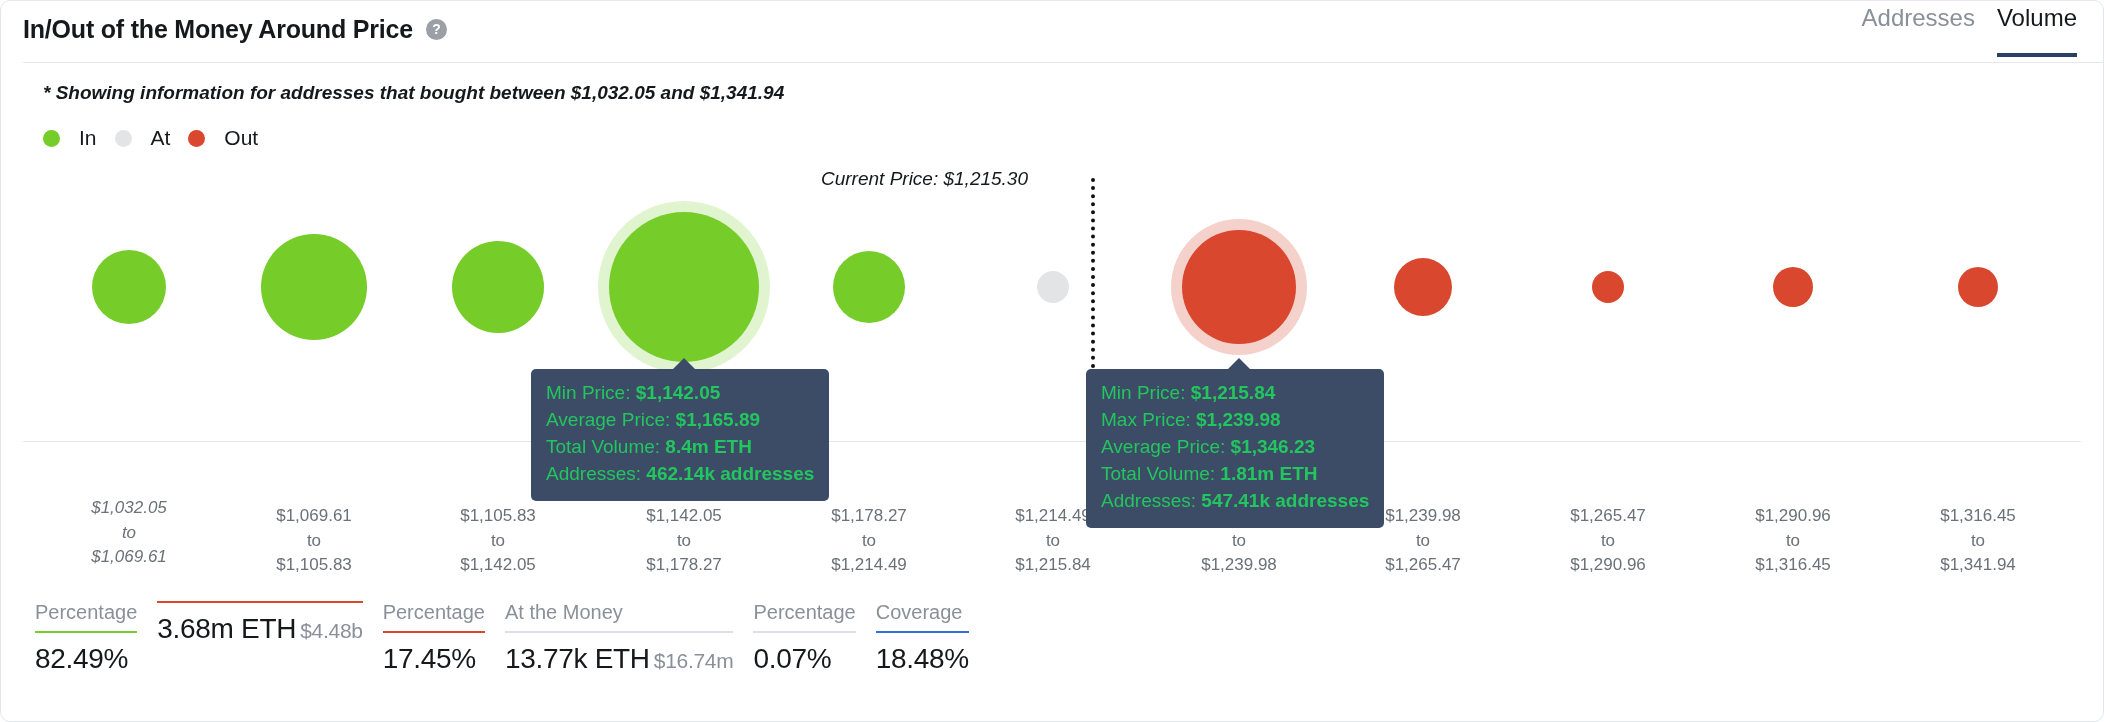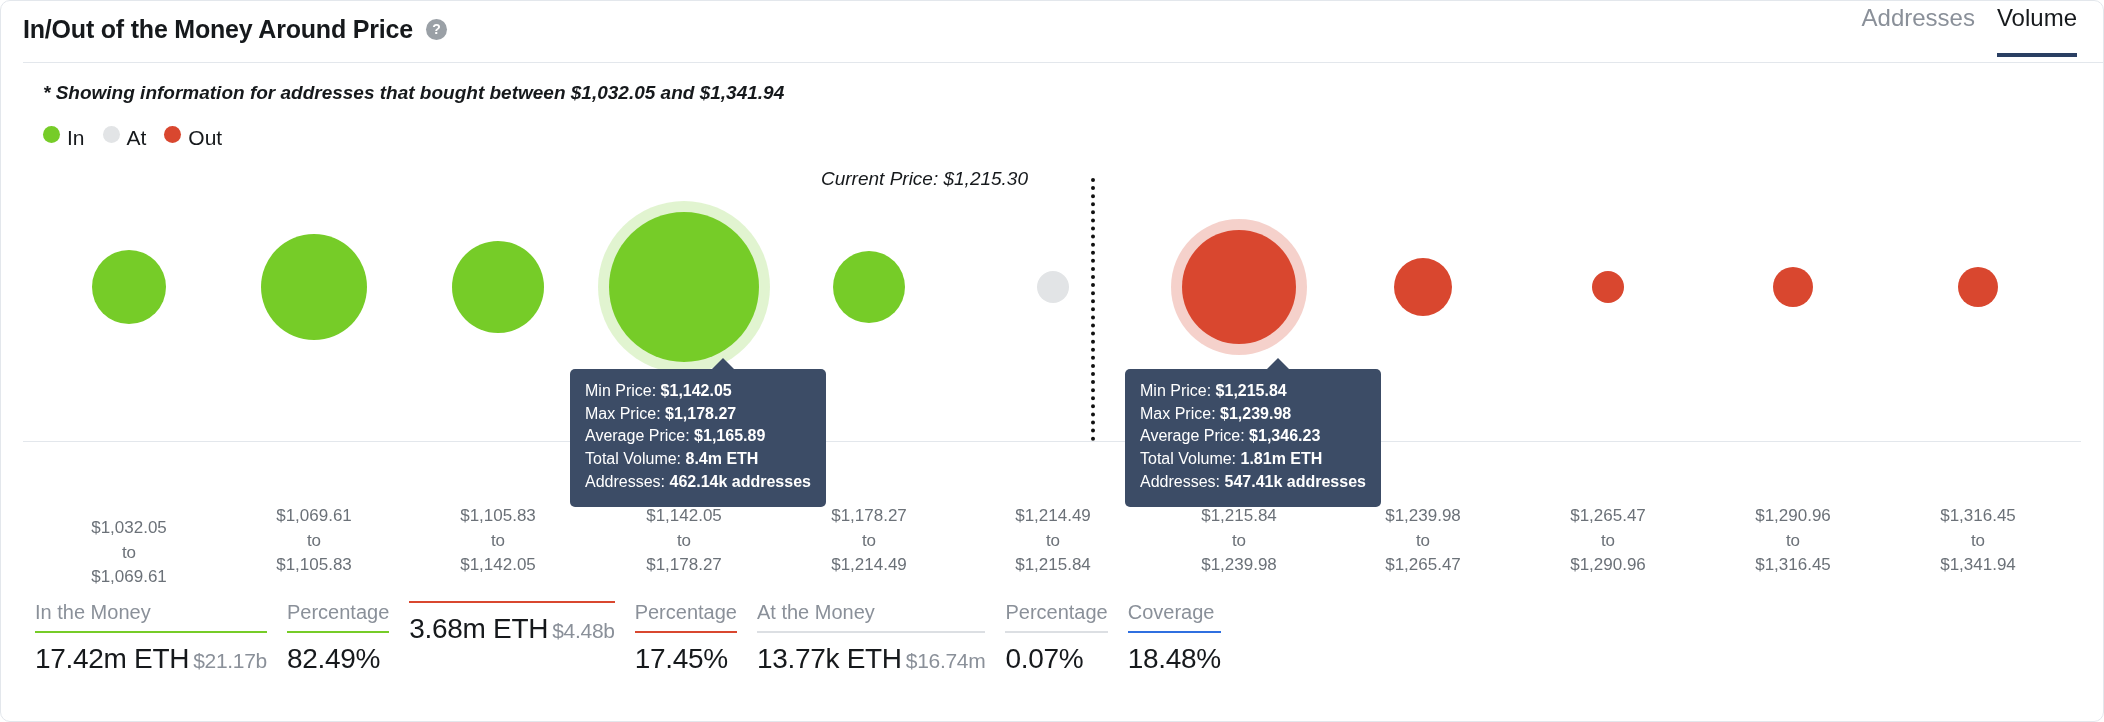--- a/index.html
+++ b/index.html
@@ -84,21 +84,21 @@
 
   
   .legend {
     margin: 22px 0 0 42px;
     display: flex;
     align-items: center;
     gap: 9px;
     font-size: 21px;
     color: #16191c;
   }
-  .legend-item { display: flex; gap: 7px; margin-right: 9px; }
+  .legend-item { display: flex; align-items: center; gap: 19px; margin-right: 9px; }
   .legend-dot { width: 17px; height: 17px; border-radius: 50%; display: inline-block; }
 
   
   .plot {
     position: relative;
     height: 340px;
     margin-top: 6px;
   }
   .baseline {
     position: absolute;
@@ -146,28 +146,27 @@
     font-size: 17px;
     line-height: 1.45;
     color: #6b7178;
     white-space: nowrap;
   }
 
   
   .tooltip {
     position: absolute;
     background: #3c4c66;
-    color: #ffffff;
+    color: #22c55e;
     border-radius: 5px;
     padding: 11px 15px 13px 15px;
-    font-size: 16px;
+    font-size: 19px;
     line-height: 1.42;
     white-space: nowrap;
     z-index: 30;
-    margin-left: 39px;
   }
   .tooltip b { font-weight: 700; }
   .tooltip .arrow {
     position: absolute;
     top: -11px;
     width: 0; height: 0;
     border-left: 12px solid transparent;
     border-right: 12px solid transparent;
     border-bottom: 12px solid #3c4c66;
     transform: translateX(-50%);
@@ -250,21 +249,21 @@
         <div class="bubble" style="left: 1238px; top: 131px; width: 114px; height: 114px; background: rgb(217, 71, 47);"></div>
         <div class="bubble" style="left: 1422px; top: 131px; width: 58px; height: 58px; background: rgb(217, 71, 47);"></div>
         <div class="bubble" style="left: 1607px; top: 131px; width: 32px; height: 32px; background: rgb(217, 71, 47);"></div>
         <div class="bubble" style="left: 1792px; top: 131px; width: 40px; height: 40px; background: rgb(217, 71, 47);"></div>
         <div class="bubble" style="left: 1977px; top: 131px; width: 40px; height: 40px; background: rgb(217, 71, 47);"></div>
       </div>
   </div>
 
   <div class="axis">
     <div id="tick-layer">
-        <div class="xtick" style="left: 128px; top: 20px;">
+        <div class="xtick" style="left: 128px; top: 0; font-style: italic;">
           <div>$1,032.05</div>
           <div>to</div>
           <div>$1,069.61</div>
         </div>
         <div class="xtick" style="left: 313px; top: 8px;">
           <div>$1,069.61</div>
           <div>to</div>
           <div>$1,105.83</div>
         </div>
         <div class="xtick" style="left: 497px; top: 8px;">
@@ -312,42 +311,36 @@
           <div>to</div>
           <div>$1,341.94</div>
         </div>
       </div>
   </div>
 
   <div id="tooltip-layer">
       <div class="tooltip" style="left: 530px; top: 368px;">
         <div class="arrow" style="left: 153px;"></div>
         <div><span>Min Price: </span><b>$1,142.05</b></div>
-        <div><span>Max Price: </span><b>$1,178.27</b></div>
         <div><span>Average Price: </span><b>$1,165.89</b></div>
         <div><span>Total Volume: </span><b>8.4m ETH</b></div>
         <div><span>Addresses: </span><b>462.14k addresses</b></div>
       </div>
       <div class="tooltip" style="left: 1085px; top: 368px;">
         <div class="arrow" style="left: 153px;"></div>
         <div><span>Min Price: </span><b>$1,215.84</b></div>
         <div><span>Max Price: </span><b>$1,239.98</b></div>
         <div><span>Average Price: </span><b>$1,346.23</b></div>
         <div><span>Total Volume: </span><b>1.81m ETH</b></div>
         <div><span>Addresses: </span><b>547.41k addresses</b></div>
       </div>
     </div>
 
   <div class="metrics" id="metric-layer">
       <div class="metric">
-        <div class="metric-label">In the Money</div>
-        <div class="metric-underline" style="background: rgb(118, 204, 40);"></div>
-        <div class="metric-value">17.42m ETH<span class="metric-sub">$21.17b</span></div>
-      </div>
-      <div class="metric">
         <div class="metric-label">Percentage</div>
         <div class="metric-underline" style="background: rgb(118, 204, 40);"></div>
         <div class="metric-value">82.49%</div>
       </div>
       <div class="metric">
         <div class="metric-underline" style="background: rgb(217, 71, 47);"></div>
         <div class="metric-value">3.68m ETH<span class="metric-sub">$4.48b</span></div>
       </div>
       <div class="metric">
         <div class="metric-label">Percentage</div>

